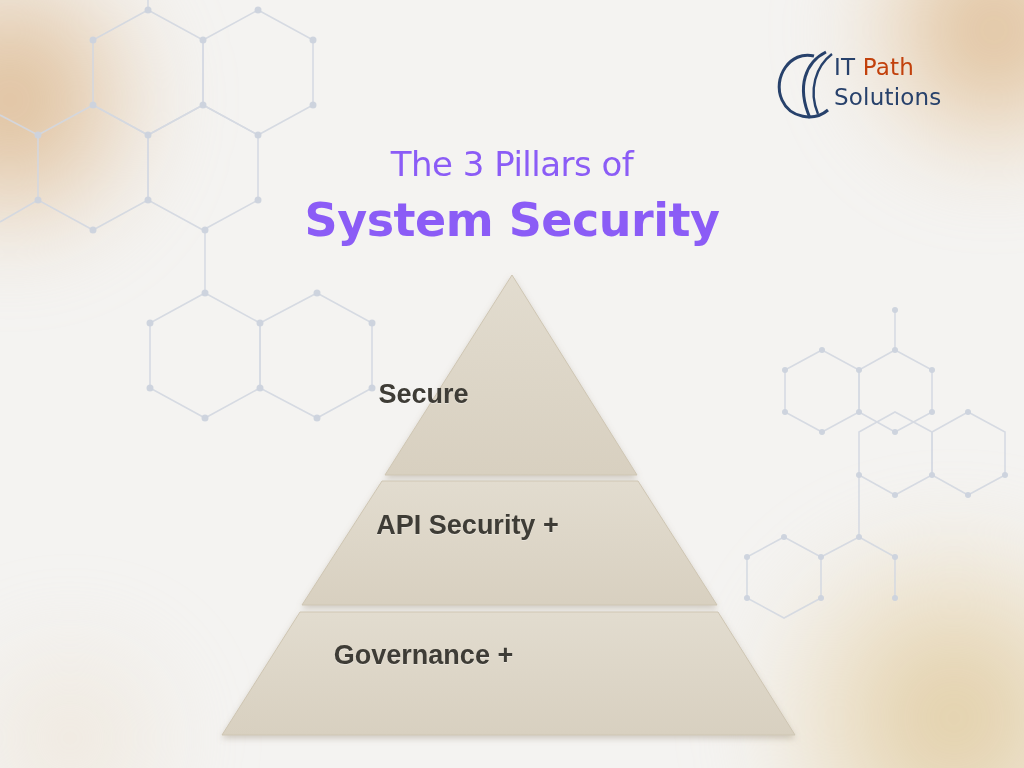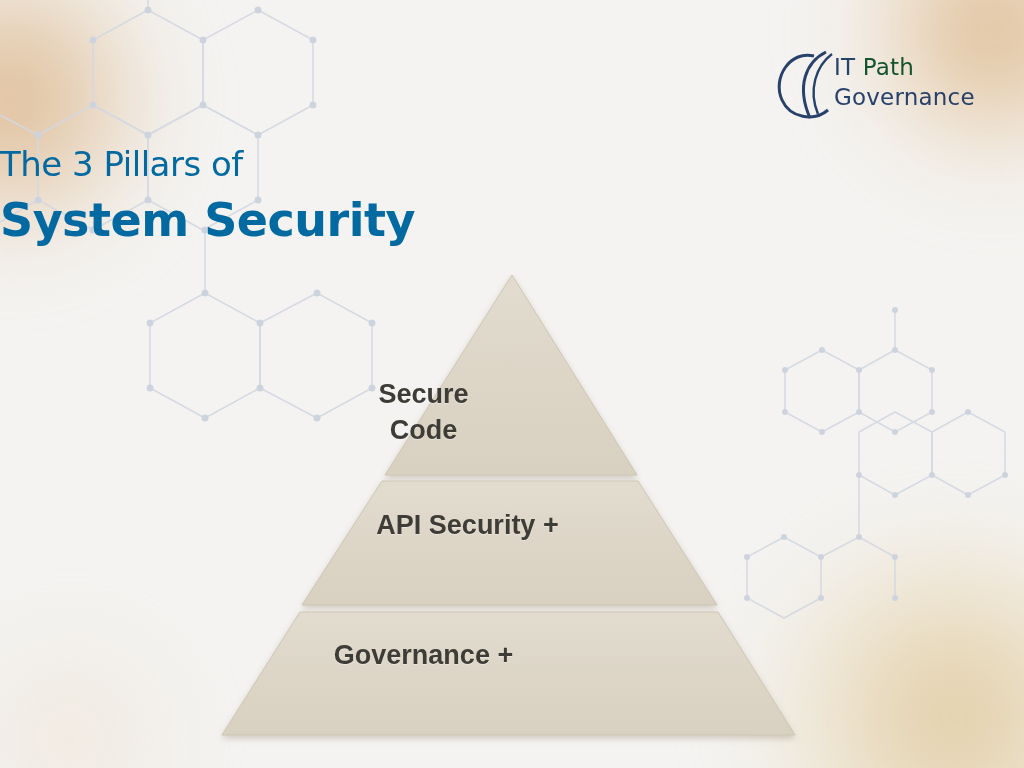--- a/index.html
+++ b/index.html
@@ -6,22 +6,22 @@
   body { width:1024px; height:768px; overflow:hidden; position:relative; background:#f4f3f1; font-family:"DejaVu Sans","Liberation Sans",sans-serif; }
   .bg { position:absolute; inset:0; }
   .glow { position:absolute; border-radius:50%; filter:blur(40px); pointer-events:none; }
   .glow.tl { left:-140px; top:-60px; width:300px; height:320px; background:radial-gradient(circle, rgba(214,170,120,0.85) 0%, rgba(226,196,160,0.5) 45%, rgba(244,243,241,0) 75%); }
   .glow.tr { right:-120px; top:-120px; width:300px; height:300px; background:radial-gradient(circle, rgba(212,166,112,0.8) 0%, rgba(230,200,160,0.45) 45%, rgba(244,243,241,0) 75%); }
   .glow.br { right:-140px; bottom:-140px; width:420px; height:380px; background:radial-gradient(circle, rgba(220,195,145,0.85) 0%, rgba(232,214,178,0.5) 45%, rgba(244,243,241,0) 75%); }
   .glow.bl { left:-60px; bottom:-80px; width:260px; height:220px; background:radial-gradient(circle, rgba(236,224,206,0.6) 0%, rgba(244,243,241,0) 75%); }
   svg.hex { position:absolute; left:0; top:0; }
   .logo { position:absolute; left:776px; top:48px; width:210px; height:76px; }
   .logo-text { position:absolute; left:58px; top:4px; font-family:"DejaVu Sans",sans-serif; font-size:23px; line-height:30px; color:#27416b; letter-spacing:0.2px; font-weight:normal; }
-  .logo-text .path { color:#14532d;text-align:right; }
-  .title { position:absolute; left:0; width:1024px; text-align:left; color:#0369a1; }
+  .logo-text .path { color:#c2410c;text-align:right; }
+  .title { position:absolute; left:0; width:1024px; text-align:center; color:#8b5cf6; }
   .title.l1 { top:144px; font-size:34px; font-weight:normal; letter-spacing:-0.5px; }
   .title.l2 { top:193px; font-size:46px; font-weight:700; letter-spacing:-0.5px; }
   .pyr { position:absolute; left:0; top:0; }
   .tier-label { position:absolute; left:0; width:847px; text-align:center; color:#3e3c36; font-weight:bold; font-family:"Liberation Sans",sans-serif; font-size:27px; line-height:36px; text-shadow:0 1px 0 rgba(255,255,255,0.35); }
 </style>
 </head>
 <body>
 
 <div class="bg">
   <div class="glow tl"></div>
@@ -112,21 +112,21 @@
 
 <div class="logo">
   <svg width="60" height="76" viewBox="0 0 60 76" style="position:absolute;left:0;top:0;">
     <path d="M38,8 C14,2 -4,30 6,52 C14,70 38,74 52,62" fill="none" stroke="#27416b" stroke-width="3"></path>
     <path d="M50,4 C30,14 20,38 34,70" fill="none" stroke="#27416b" stroke-width="3"></path>
     <path d="M56,6 C40,18 32,42 42,66" fill="none" stroke="#27416b" stroke-width="2.4"></path>
   </svg>
   <div class="logo-text">
     <span>IT</span>
     <span class="path">Path</span><br>
-    <span>Governance</span>
+    <span>Solutions</span>
   </div>
 </div>
 
 <div class="title l1">The 3 Pillars of</div>
 <div class="title l2">System Security</div>
 
 <svg class="pyr" width="1024" height="768">
   <defs>
     <filter id="sh" x="-10%" y="-10%" width="120%" height="130%">
       <feDropShadow dx="0" dy="3" stdDeviation="3" flood-color="#8a7d66" flood-opacity="0.35"></feDropShadow>
@@ -138,20 +138,19 @@
   </defs>
   <g filter="url(#sh)">
     <polygon points="300,612 718,612 795,735 222,735" fill="url(#tierFill)" stroke="#cfc6b3" stroke-width="1"></polygon>
     <polygon points="382,481 638,481 717,605 302,605" fill="url(#tierFill)" stroke="#cfc6b3" stroke-width="1"></polygon>
     <polygon points="512,275 637,475 385,475" fill="url(#tierFill)" stroke="#cfc6b3" stroke-width="1"></polygon>
   </g>
 </svg>
 
 <div class="tier-label" style="top:376px;">
   <div>Secure</div>
-  <div>Code</div>
 </div>
 <div class="tier-label" style="top:507px;margin-left:44px;">
   <div>API Security +</div>
 </div>
 <div class="tier-label" style="top:637px;">
   <div>Governance +</div>
 </div>
 
 </body></html>

